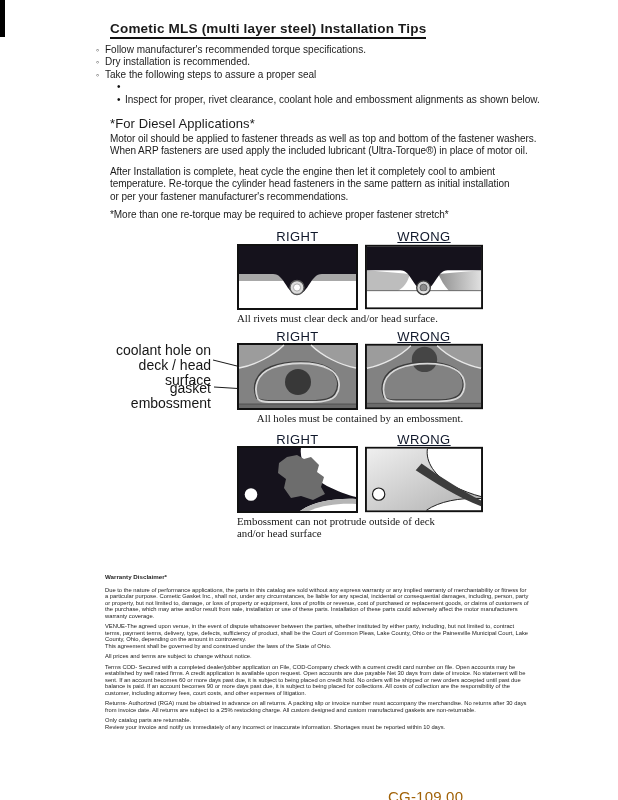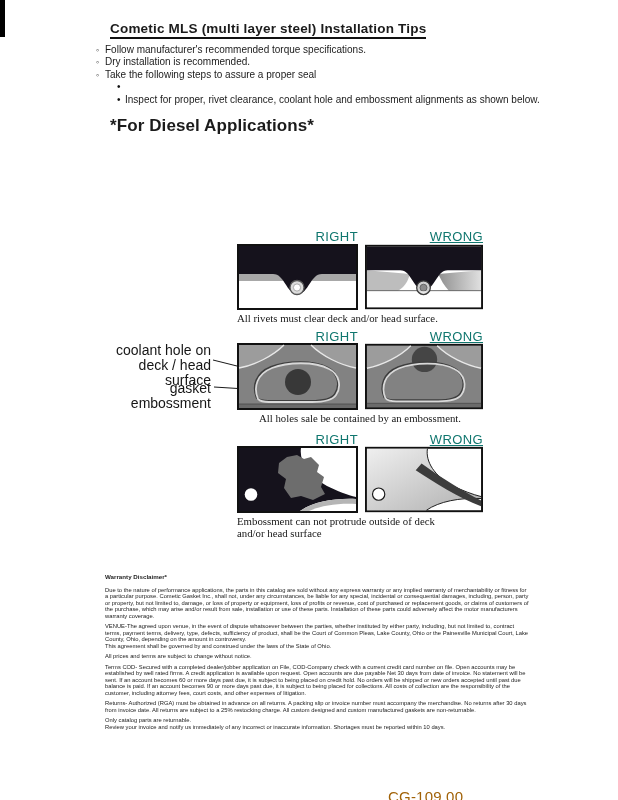--- a/index.html
+++ b/index.html
@@ -25,27 +25,27 @@
     padding-bottom:1px;
     display:inline-block;
   }
 
   .bullets{left:96px;top:44px;width:490px;font-size:10px;line-height:12.4px;}
   .b-row{display:flex;align-items:flex-start;}
   .b-glyph{width:9px;flex:0 0 9px;font-size:9px;line-height:12.4px;color:#333;}
   .b-sub{padding-left:21px;}
   .b-glyph.solid{width:8px;flex:0 0 8px;font-size:10px;color:#111;}
 
-  .h2{left:110px;top:116px;font-size:17px;font-weight:bold;letter-spacing:.1px;}
+  .h2{left:110px;top:116px;font-size:13px;font-weight:normal;letter-spacing:.1px;}
   .copy{left:110px;font-size:10px;line-height:12.3px;width:470px;letter-spacing:-0.05px;}
   .p1{top:133px;}
   .p2{top:166px;}
   .note{top:209px;}
 
-  .dg-label{width:121px;text-align:right;font-size:13px;letter-spacing:.4px;color:#0f766e;}
+  .dg-label{width:121px;text-align:center;font-size:13px;letter-spacing:.4px;color:#0f172a;}
   .col1{left:237px;}
   .col2{left:365px;width:118px;text-decoration:underline;}
   .caption{font-size:10.8px;line-height:11.8px;color:#161616;font-family:Liberation Serif, serif;}
 
   .coolant-label,.emboss-label{
     width:113px;text-align:right;
     font-size:14px;line-height:15px;color:#161616;
   }
   svg{display:block;}
 </style>
@@ -74,20 +74,26 @@
     <div class="b-row b-sub">
       <span class="b-glyph solid">•</span>
     </div>
     <div class="b-row b-sub">
       <span class="b-glyph solid">•</span>
       <span>Inspect for proper, rivet clearance, coolant hole and embossment alignments as shown below.</span>
     </div>
   </div>
 
   <div class="abs h2">*For Diesel Applications*</div>
+  <div class="abs copy p1 preline">Motor oil should be applied to fastener threads as well as top and bottom of the fastener washers.
+When ARP fasteners are used apply the included lubricant (Ultra-Torque®) in place of motor oil.</div>
+  <div class="abs copy p2 preline">After Installation is complete, heat cycle the engine then let it completely cool to ambient
+temperature. Re-torque the cylinder head fasteners in the same pattern as initial installation
+or per your fastener manufacturer's recommendations.</div>
+  <div class="abs copy note">*More than one re-torque may be required to achieve proper fastener stretch*</div>
 
   <div class="abs dg-label col1" style="top:229px">RIGHT</div>
   <div class="abs dg-label col2" style="top:229px">WRONG</div>
 
   <div class="abs" style="left:237px;top:244px">
     <svg viewBox="0 0 121 66" width="121" height="66">
       <rect x="1" y="1" width="119" height="64" fill="#ffffff" stroke="#111" stroke-width="2"></rect>
       <rect x="2" y="30" width="117" height="7" fill="#a8a8a8"></rect>
       <rect x="2" y="37" width="117" height="27" fill="#ffffff"></rect>
       <path d="M2,2 H119 V30 H85 C73,30 72,50 60.5,50 C49,50 48,30 36,30 H2 Z" fill="#15121c"></path>
@@ -150,21 +156,21 @@
       <path d="M47,2 C36,13 18,22 2,25" fill="none" stroke="#e8e8e8" stroke-width="1.4"></path>
       <path d="M74,2 H119 V25 C103,22 85,13 74,2 Z" fill="#9c9c9c"></path>
       <path d="M74,2 C85,13 103,22 119,25" fill="none" stroke="#e8e8e8" stroke-width="1.4"></path>
       <circle cx="61" cy="16" r="13" fill="#454545"></circle>
       <path d="M20,55 C15,43 19,30 34,24 C49,18 77,17 91,25 C101,30 104,42 98,51 C94,57 84,58 74,58 L31,58 C24,58 22,57 20,55 Z" fill="none" stroke="#3e3e3e" stroke-width="2.2"></path>
       <path d="M21,56 C16,44 20,31 35,25 C50,19 78,18 92,26 C102,31 105,43 99,52 C95,58 85,59 75,59 L32,59 C25,59 23,58 21,56 Z" fill="none" stroke="#d8d8d8" stroke-width="1.8"></path>
       <rect x="2" y="61" width="117" height="4" fill="#6a6a6a"></rect>
       <line x1="2" y1="61" x2="119" y2="61" stroke="#4a4a4a" stroke-width="0.8"></line>
     </svg>
   </div>
-  <div class="abs caption" style="left:237px;top:413px;width:246px;text-align:center">All holes sale be contained by an embossment.</div>
+  <div class="abs caption" style="left:237px;top:413px;width:246px;text-align:center">All holes must be contained by an embossment.</div>
 
   <div class="abs dg-label col1" style="top:432px">RIGHT</div>
   <div class="abs dg-label col2" style="top:432px">WRONG</div>
 
   <div class="abs" style="left:237px;top:446px">
     <svg viewBox="0 0 121 67" width="121" height="67">
       <rect x="1" y="1" width="119" height="65" fill="#ffffff" stroke="#111" stroke-width="2"></rect>
       <path d="M2,2 H64 C62,15 71,30 90,40 C100,45 111,49 119,51 V53 C97,52 76,56 63,65 H2 Z" fill="#15121c"></path>
       <path d="M63,65 C76,56 97,52 119,53 V58 C100,57 83,60 72,65 Z" fill="#b5b5b5"></path>
       <path d="M42,17 L50,11 L60,9 L67,13 L74,11 L82,19 L80,26 L87,31 L84,41 L88,48 L76,54 L64,50 L54,52 L47,42 L49,33 L41,27 Z" fill="#6d6d6d"></path>

